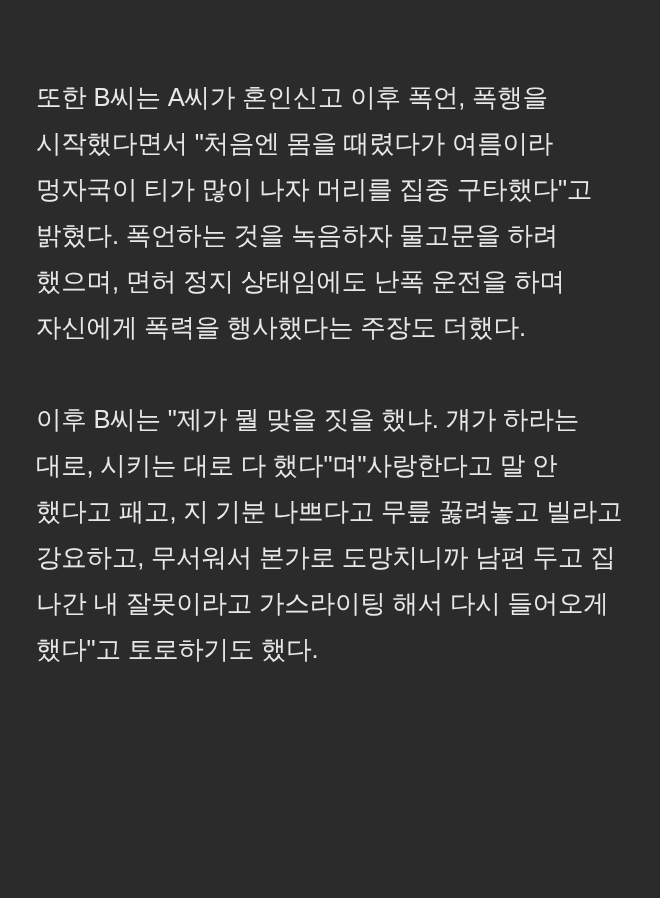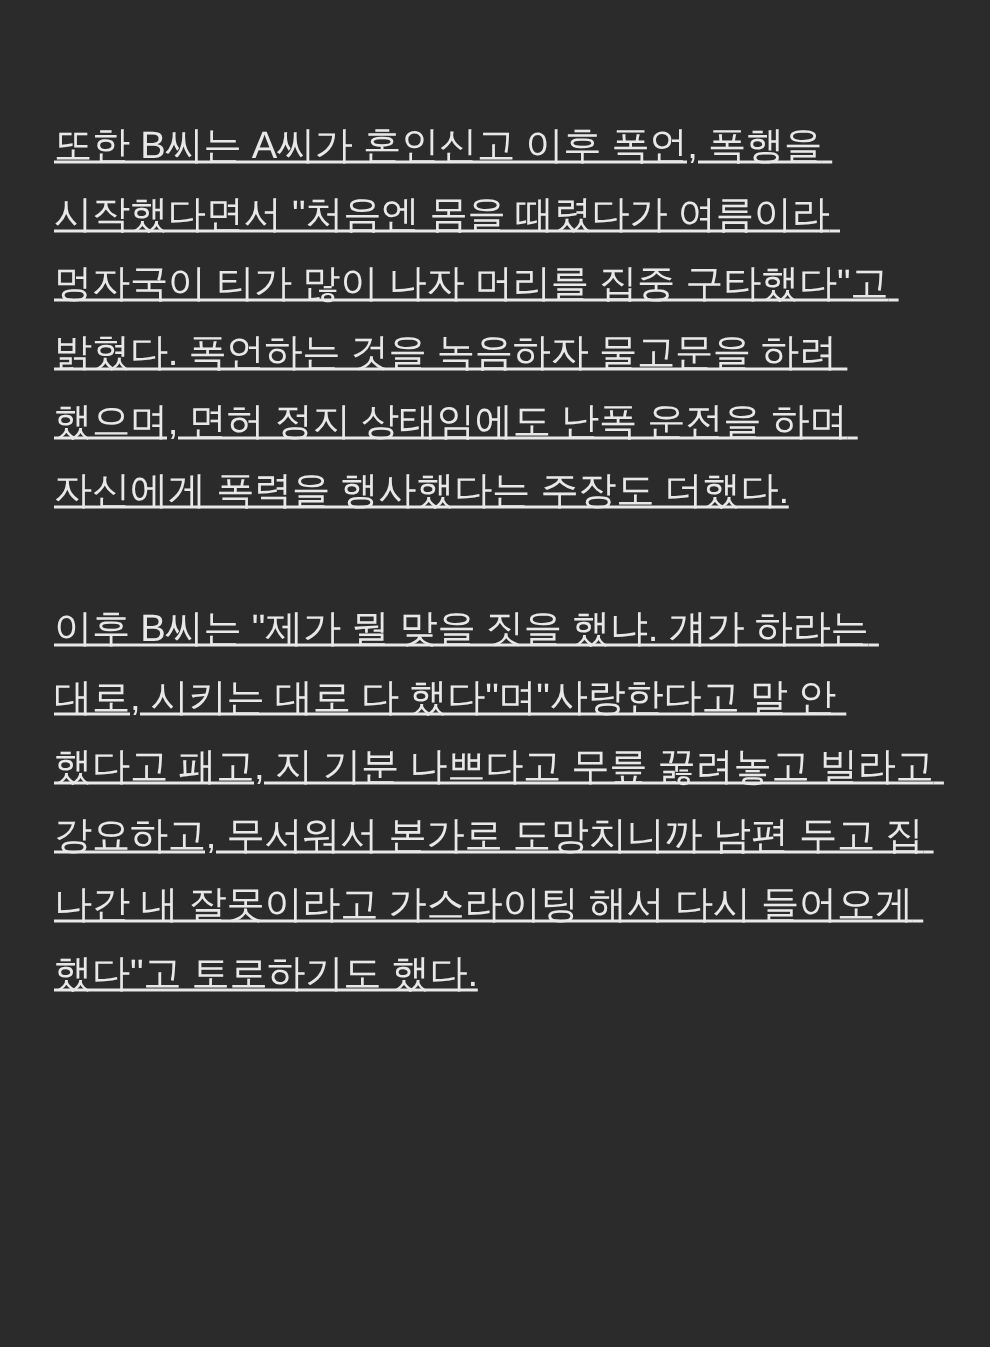--- a/index.html
+++ b/index.html
@@ -21,21 +21,20 @@
     padding: 74px 36px 20px 36px;
   }
   .para {
     color: #e8e8e8;
     font-size: 25.5px;
     line-height: 46px;
     letter-spacing: -0.2px;
     word-break: keep-all;
     white-space: pre-wrap;
     margin: 0;
-    text-decoration: underline;
   }
   .para + .para {
     margin-top: 46px;
   }
 </style>
 </head>
 <body>
 
 <div class="article">
   <p class="para">또한 B씨는 A씨가 혼인신고 이후 폭언, 폭행을 시작했다면서 "처음엔 몸을 때렸다가 여름이라 멍자국이 티가 많이 나자 머리를 집중 구타했다"고 밝혔다. 폭언하는 것을 녹음하자 물고문을 하려 했으며, 면허 정지 상태임에도 난폭 운전을 하며 자신에게 폭력을 행사했다는 주장도 더했다.</p>

